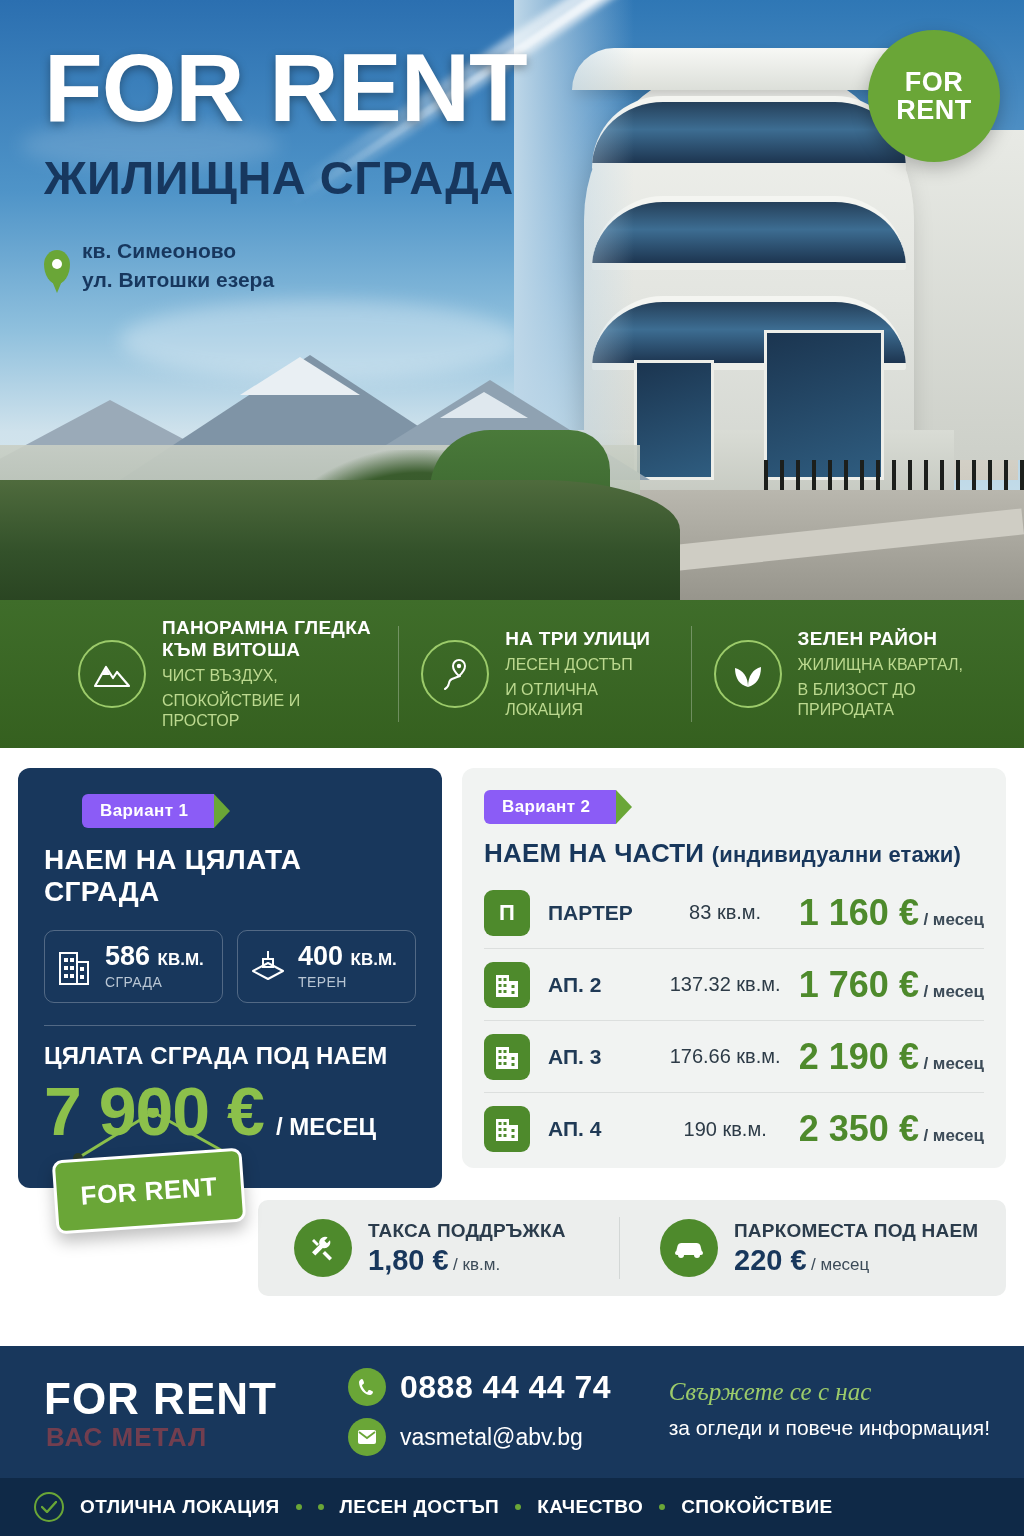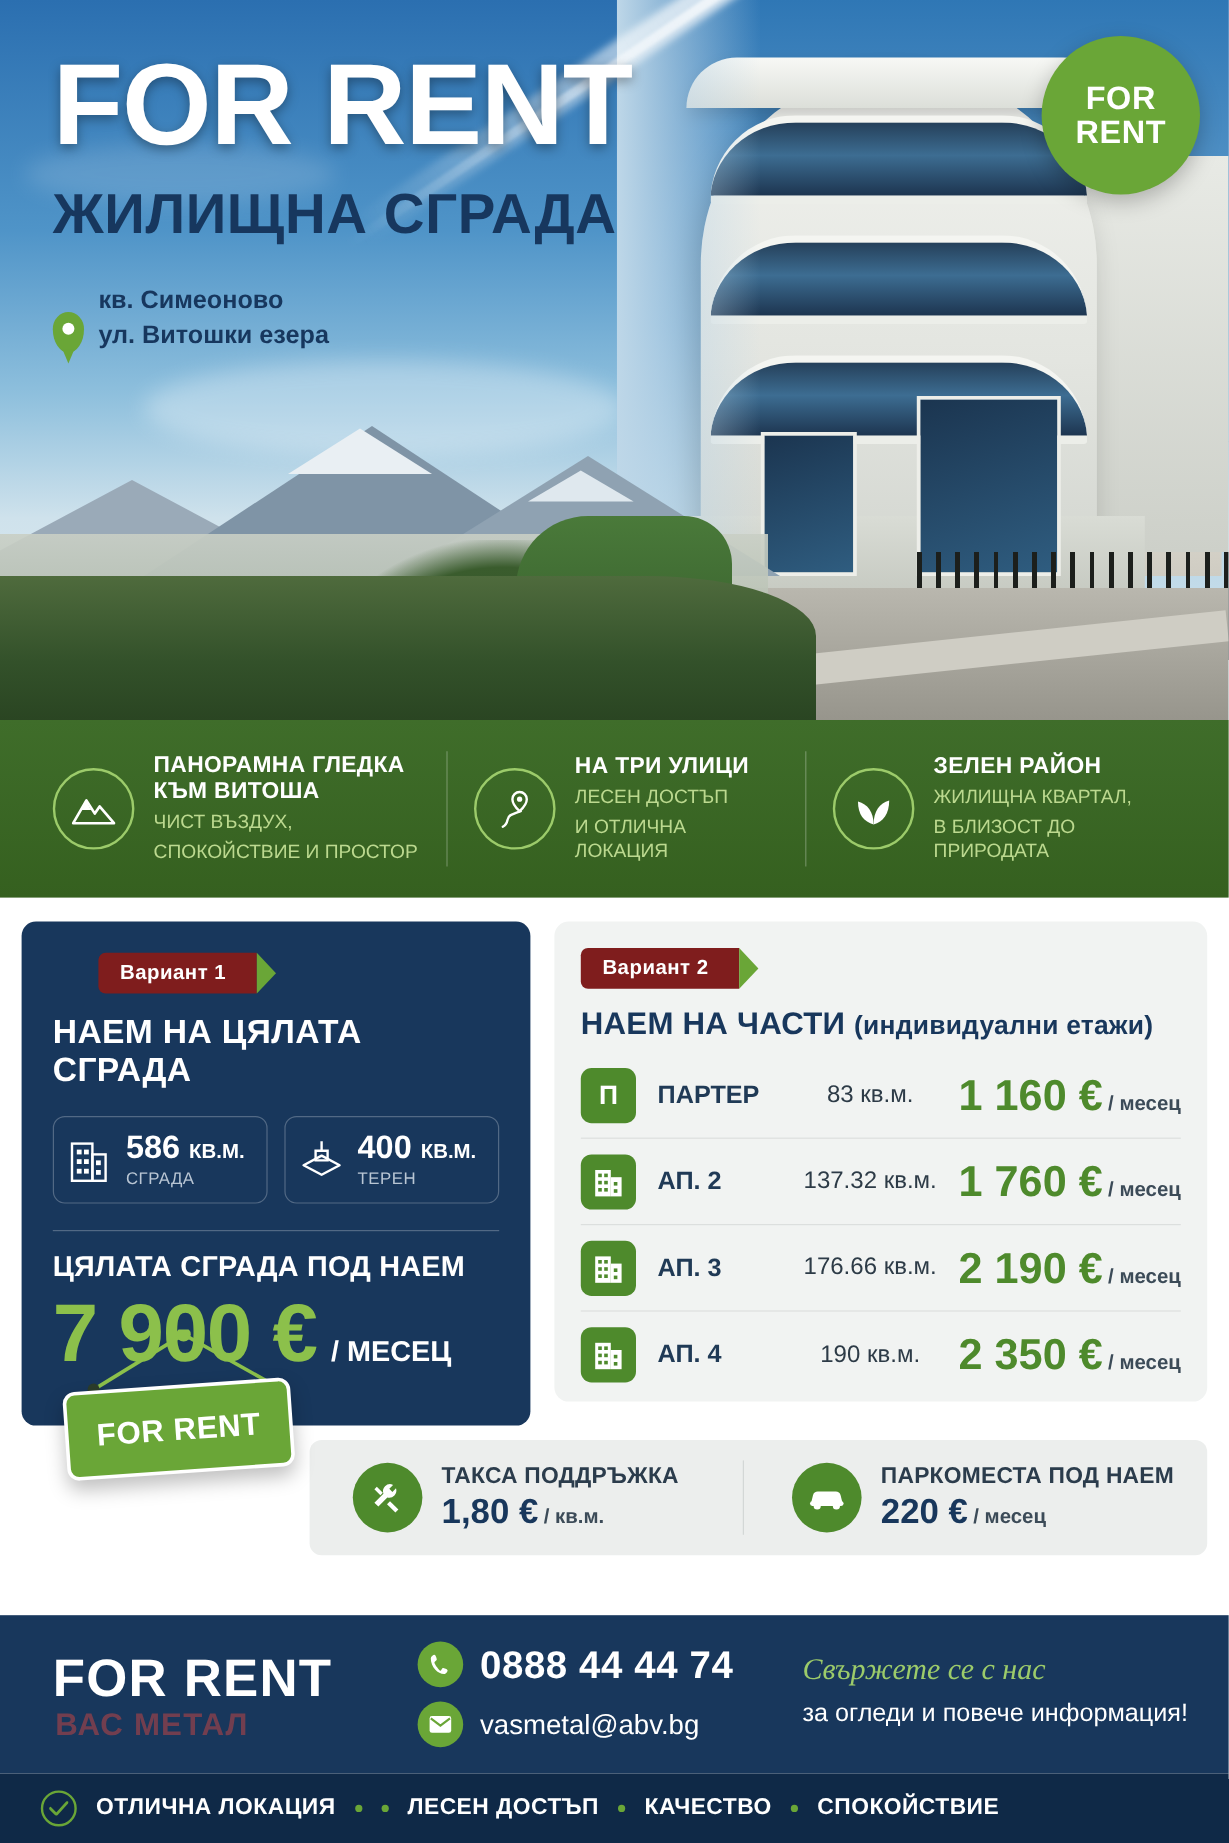--- a/index.html
+++ b/index.html
@@ -150,21 +150,21 @@
     font-family: "Liberation Sans", sans-serif;
   }
   .sub1 {
     margin-top: 22px; font-size: 47px; font-weight: 800; color: #17375e;
     letter-spacing: .5px; line-height: 1;
   }
   .sub2 {
     margin-top: 16px; font-size: 47px; font-weight: 800; color: #6aa637;
     letter-spacing: .5px; line-height: 1;
   }
-  .addr { margin-top: 36px; display: flex; align-items: flex-end; gap: 12px; }
+  .addr { margin-top: 36px; display: flex; align-items: center; gap: 12px; }
   .pin {
     width: 26px; height: 34px; flex: none; margin-top: 2px;
     background: #6aa637; border-radius: 50% 50% 50% 50% / 42% 42% 58% 58%;
     position: relative;
   }
   .pin::after {
     content:""; position:absolute; left: 8px; top: 9px; width: 10px; height: 10px;
     background: #ffffff; border-radius: 50%;
   }
   .pin::before {
@@ -185,21 +185,21 @@
 
   
   .feature-bar {
     position: absolute; top: 600px; left: 0; width: 1024px; height: 148px;
     background: linear-gradient(180deg,#3f6d2a 0%, #35601f 100%);
     display: flex; align-items: center;
   }
   .feature {
     display: flex; align-items: center; gap: 16px; padding: 0 22px; height: 96px;
   }
-  .f1 { width: 372px; padding-left: 44px; }
+  .f1 { width: 372px; padding-left: 44px; margin-left: 34px; }
   .f2 { width: 300px; border-left: 1px solid rgba(255,255,255,.28); border-right: 1px solid rgba(255,255,255,.28); }
   .f3 { width: 340px; }
   .f-icon {
     width: 68px; height: 68px; border-radius: 50%; border: 2px solid #9ccb6a;
     flex: none; display: flex; align-items: center; justify-content: center;
   }
   .f-title { color: #ffffff; font-weight: 800; font-size: 19px; line-height: 1.18; letter-spacing: .3px; }
   .f-desc { color: #bcd98f; font-size: 16px; line-height: 1.25; margin-top: 5px; }
 
   
@@ -207,21 +207,21 @@
 
   .card-left {
     position: absolute; left: 18px; top: 20px; width: 424px; height: 420px;
     background: #18375c; border-radius: 12px; padding: 26px 26px;
   }
   .card-right {
     position: absolute; left: 462px; top: 20px; width: 544px; height: 400px;
     background: #f1f3f2; border-radius: 12px; padding: 22px 22px;
   }
   .ribbon {
-    display: inline-block; background: #7f1d1d; color: #fff; font-weight: 800;
+    display: inline-block; background: #8b5cf6; color: #fff; font-weight: 800;
     font-size: 17px; letter-spacing: .4px; padding: 7px 26px 7px 18px;
     border-radius: 6px 0 0 6px; position: relative;
   }
   .ribbon::after {
     content: ""; position: absolute; right: -16px; top: 0;
     border-style: solid; border-width: 17px 0 17px 16px;
     border-color: transparent transparent transparent #6aa637;
   }
   .card-left .ribbon { margin-left: 38px; }
   .card-heading-dark {
@@ -287,21 +287,21 @@
   .fee { display: flex; align-items: center; gap: 16px; height: 62px; }
   .fee1 { width: 362px; padding-left: 36px; border-right: 1px solid #d3d7d6; }
   .fee2 { width: 386px; padding-left: 40px; }
   .fee-ic {
     width: 58px; height: 58px; border-radius: 50%; background: #4e8a2c; flex: none;
     display: flex; align-items: center; justify-content: center;
   }
   .fee-t { color: #2b3c4c; font-weight: 700; font-size: 19px; letter-spacing: .2px; }
   .fee-v { margin-top: 2px; }
   .fee-v .n { color: #18375c; font-weight: 800; font-size: 29px; }
-  .fee-v .u { color: #3c4b58; font-size: 17px; font-weight: 700; }
+  .fee-v .u { color: #3c4b58; font-size: 17px; font-weight: 400; }
 
   
   .contact {
     position: absolute; top: 1346px; left: 0; width: 1024px; height: 132px;
     background: #18375c;
   }
   .brand {
     position: absolute; left: 44px; top: 28px; color: #ffffff;
     font-weight: 800; font-size: 44px; letter-spacing: 1px;
   }

